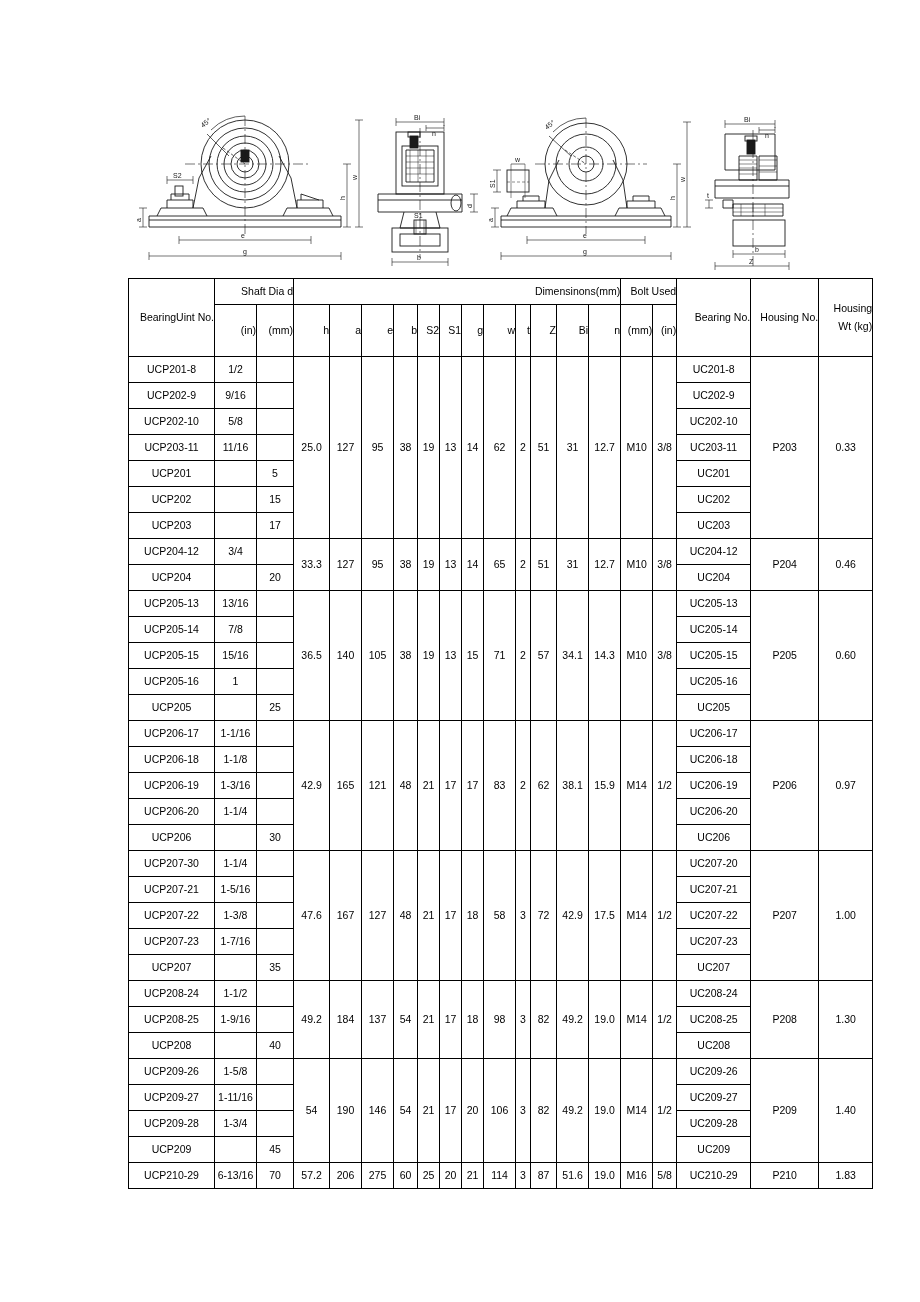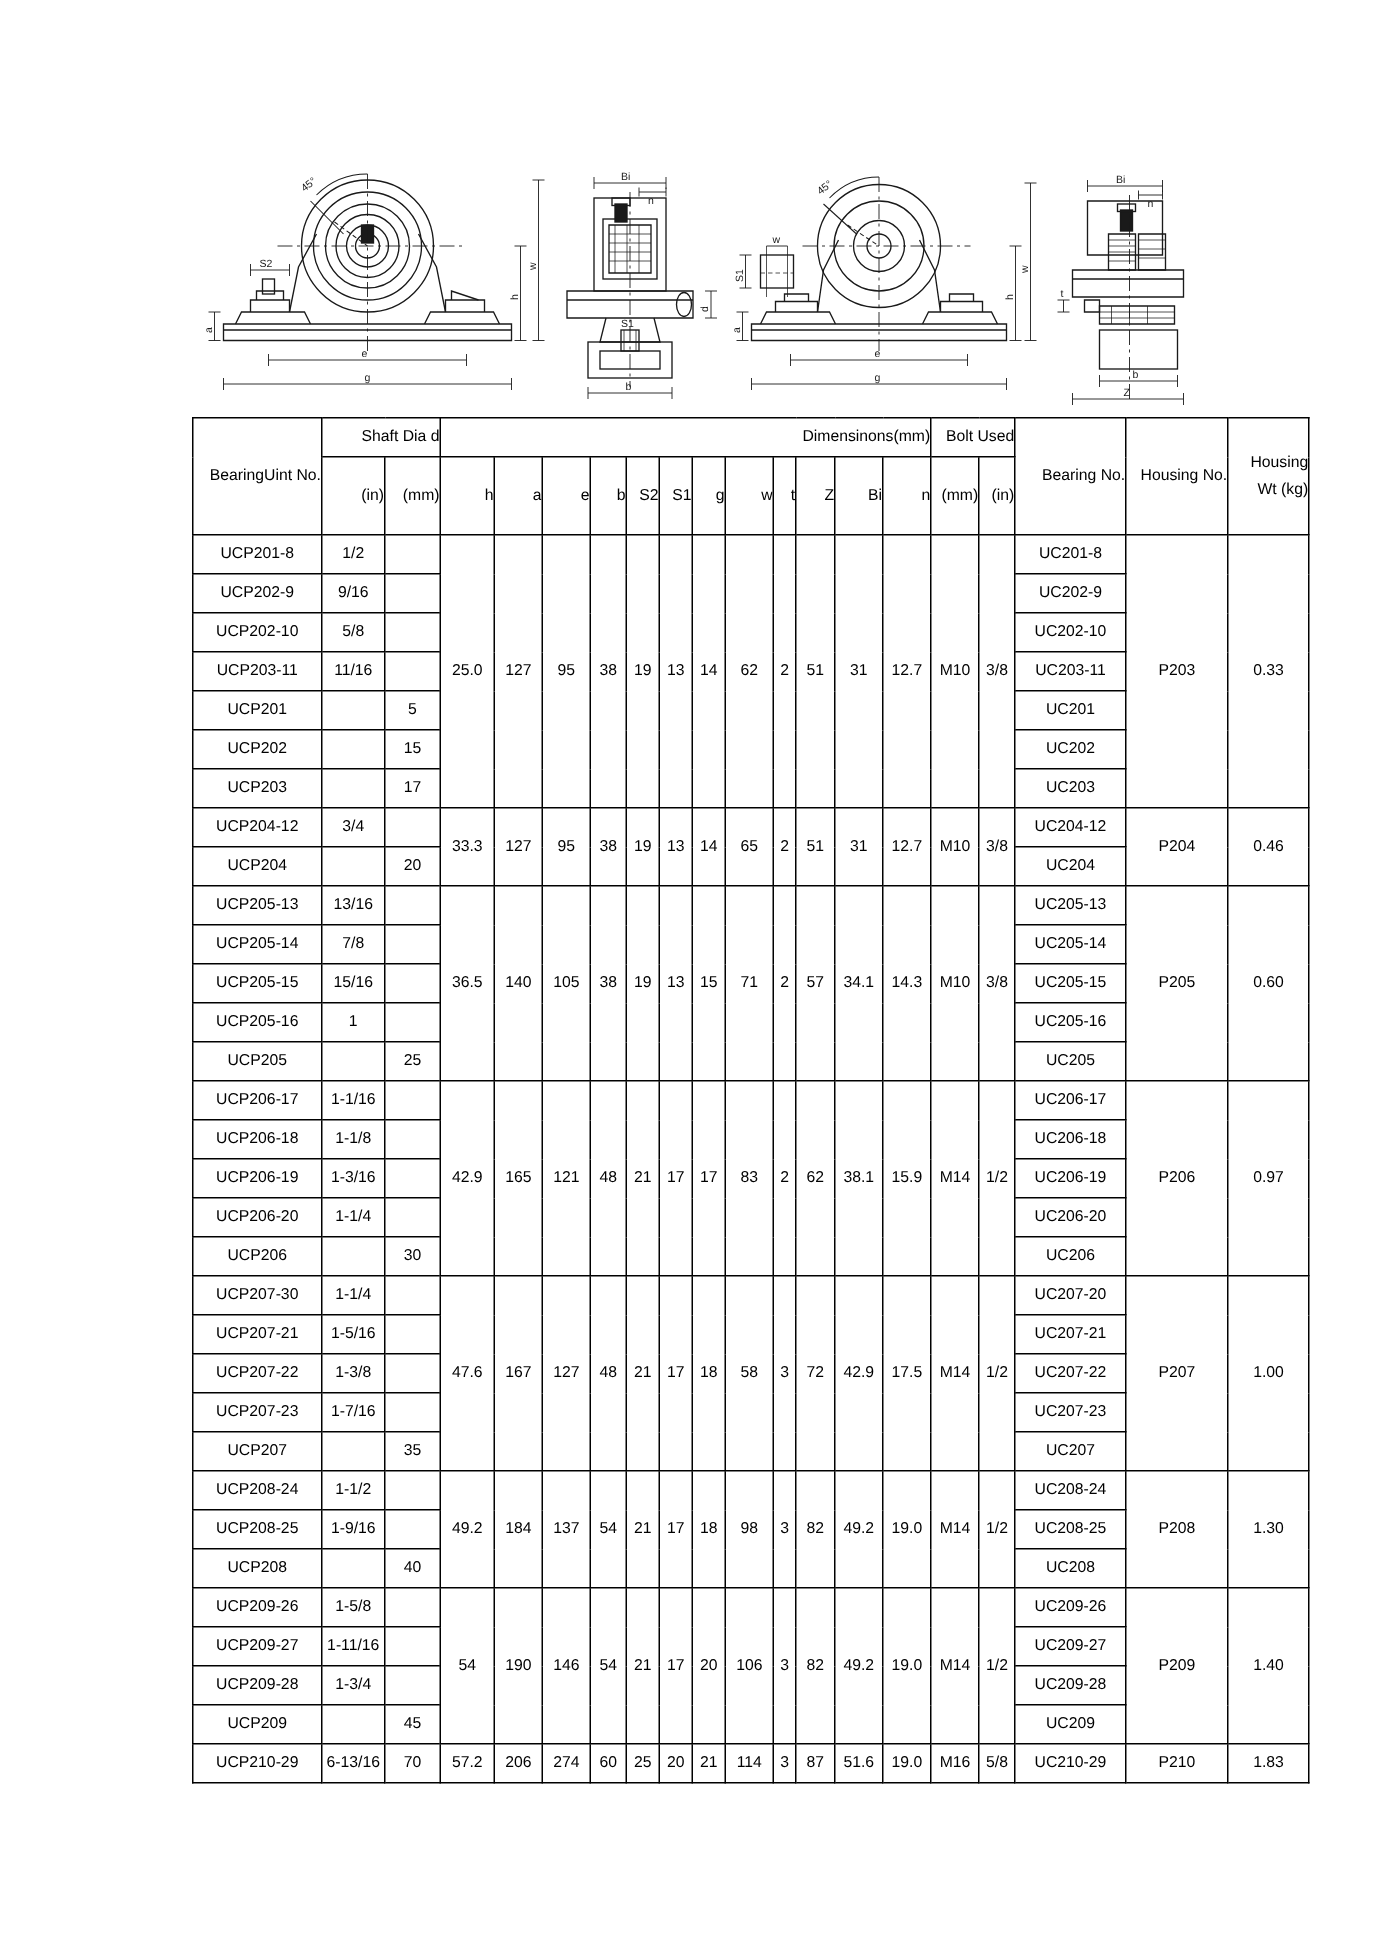--- a/index.html
+++ b/index.html
@@ -687,21 +687,21 @@
           <td class="cell-left"></td>
           <td>45</td>
           <td class="cell-left">UC209</td>
         </tr>
         <tr class="group-end">
           <td class="cell-left">UCP210-29</td>
           <td class="cell-left">6-13/16</td>
           <td>70</td>
           <td rowspan="1">57.2</td>
           <td rowspan="1">206</td>
-          <td rowspan="1">274</td>
+          <td rowspan="1">275</td>
           <td rowspan="1">60</td>
           <td rowspan="1">25</td>
           <td rowspan="1">20</td>
           <td rowspan="1">21</td>
           <td rowspan="1">114</td>
           <td rowspan="1">3</td>
           <td rowspan="1">87</td>
           <td rowspan="1">51.6</td>
           <td rowspan="1">19.0</td>
           <td rowspan="1">M16</td>

